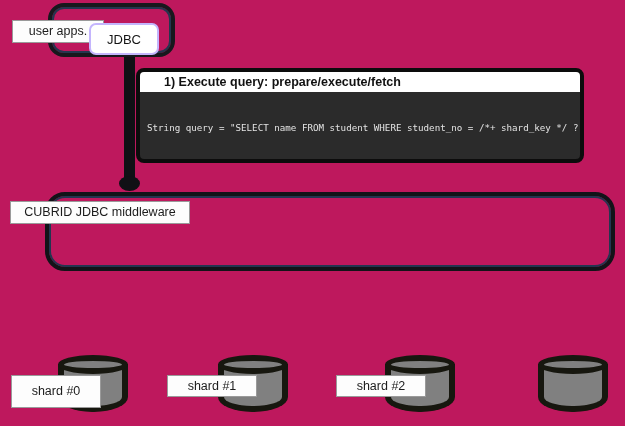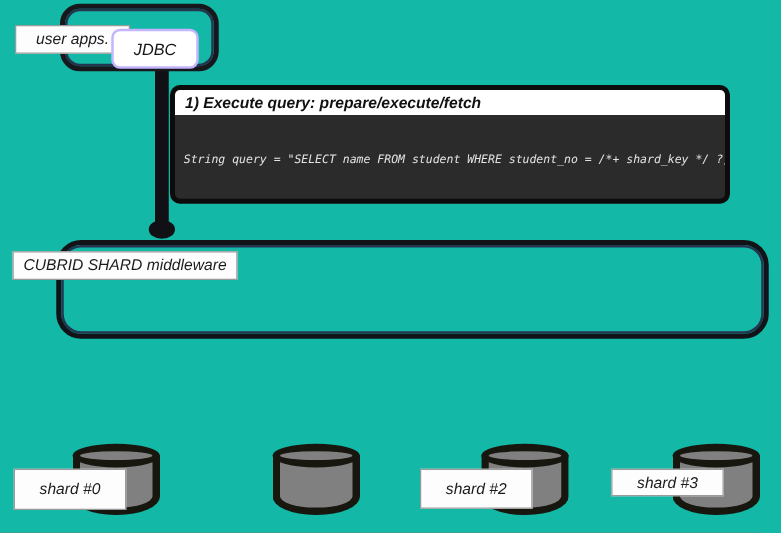--- a/index.html
+++ b/index.html
@@ -10,22 +10,21 @@
     width: 625px;
     height: 426px;
     background: #808080;
     font-family: "Liberation Sans", sans-serif;
     overflow: hidden;
   }
   #canvas {
     position: relative;
     width: 625px;
     height: 426px;
-    background: #14b8a6;
-    font-style: italic;
+    background: #be185d;
   }
 
   
   .chip {
     position: absolute;
     background: #fdfdfd;
     border: 1px solid #9a9a9a;
     color: #1c1c1c;
     font-size: 12.5px;
     line-height: 1;
@@ -108,21 +107,21 @@
     overflow: hidden;
     z-index: 30;
   }
   .code-title {
     background: #ffffff;
     color: #111111;
     font-size: 12.5px;
     font-weight: bold;
     height: 20px;
     line-height: 20px;
-    padding: 0 8px;
+    padding: 0 24px;
     box-sizing: border-box;
     white-space: nowrap;
     overflow: hidden;
   }
   .code-body {
     padding: 5px 7px 0 7px;
     font-family: "DejaVu Sans Mono", monospace;
     font-size: 9.2px;
     line-height: 12.6px;
     color: #e3e3e3;
@@ -198,38 +197,38 @@
     <div class="code-body">
       <div class="code-line"><span>String query = "SELECT name FROM student WHERE student_no = /*+ shard_key */ ?; ";</span></div>
       <div class="code-line"><span>PrepareStatement query_stmt = connection.prepareStatement(query);</span></div>
       
       
       
     </div>
   </div>
 
   <div class="middleware-box"></div>
-  <div class="chip" style="left:10px; top:201px; width:180px; height:23px;">CUBRID SHARD middleware</div>
+  <div class="chip" style="left:10px; top:201px; width:180px; height:23px;">CUBRID JDBC middleware</div>
 
   <div class="cyl" style="left:58px; top:355px;">
     <div class="body"></div>
     <div class="top"></div>
   </div>
   <div class="chip chip-shard" style="left:11px; top:375px; width:90px; height:33px;">shard #0</div>
 
   <div class="cyl" style="left:218px; top:355px;">
     <div class="body"></div>
     <div class="top"></div>
   </div>
+  <div class="chip chip-shard" style="left:167px; top:375px; width:90px; height:22px;">shard #1</div>
 
   <div class="cyl" style="left:385px; top:355px;">
     <div class="body"></div>
     <div class="top"></div>
   </div>
-  <div class="chip chip-shard" style="left:336px; top:375px; width:90px; height:32px;">shard #2</div>
+  <div class="chip chip-shard" style="left:336px; top:375px; width:90px; height:22px;">shard #2</div>
 
   <div class="cyl" style="left:538px; top:355px;">
     <div class="body"></div>
     <div class="top"></div>
   </div>
-  <div class="chip chip-shard" style="left:489px; top:375px; width:90px; height:22px;">shard #3</div>
 
 </div>
 
 </body></html>

